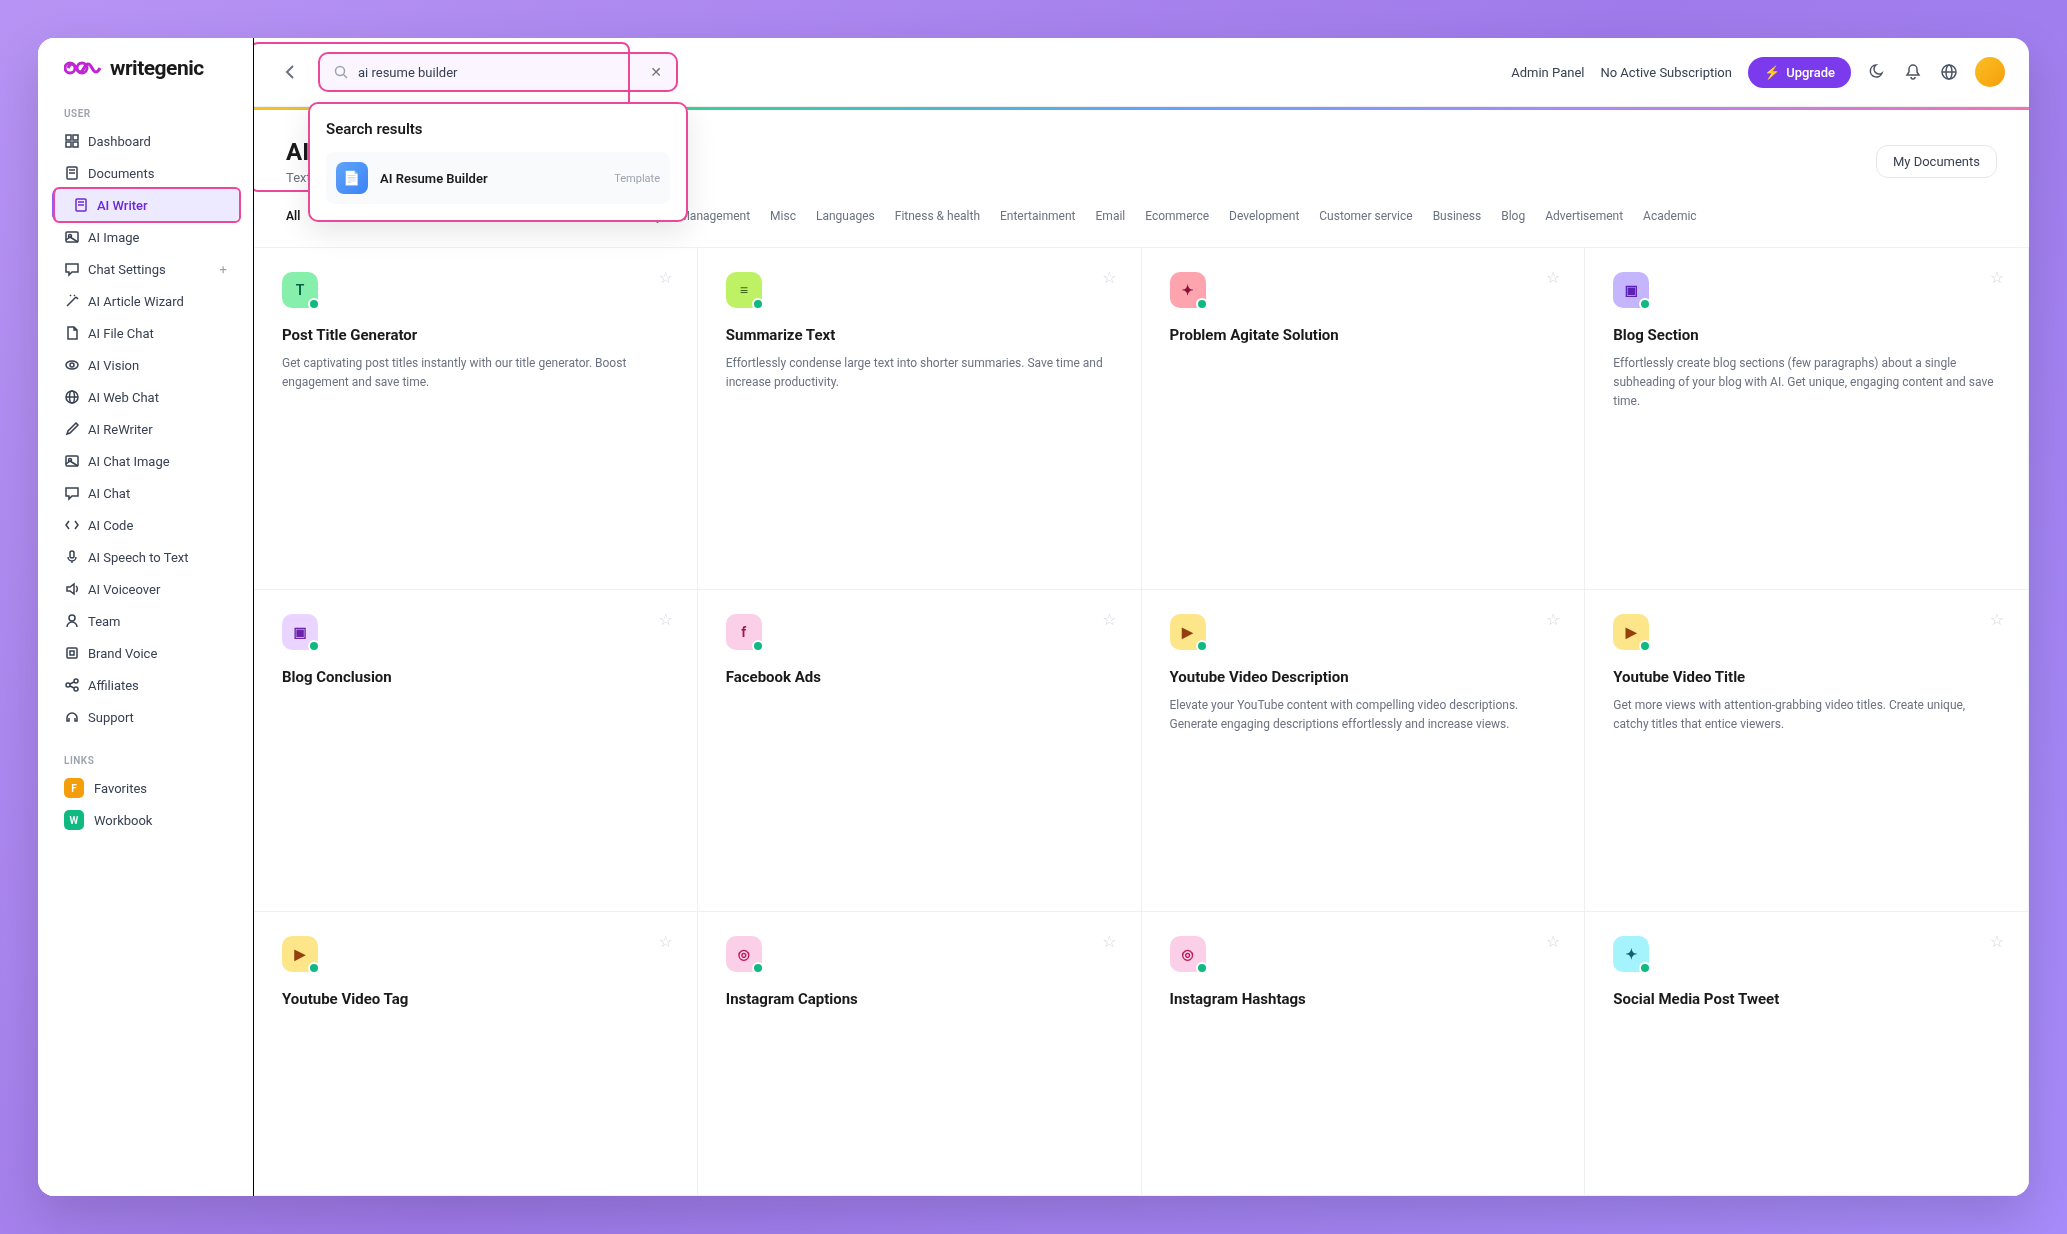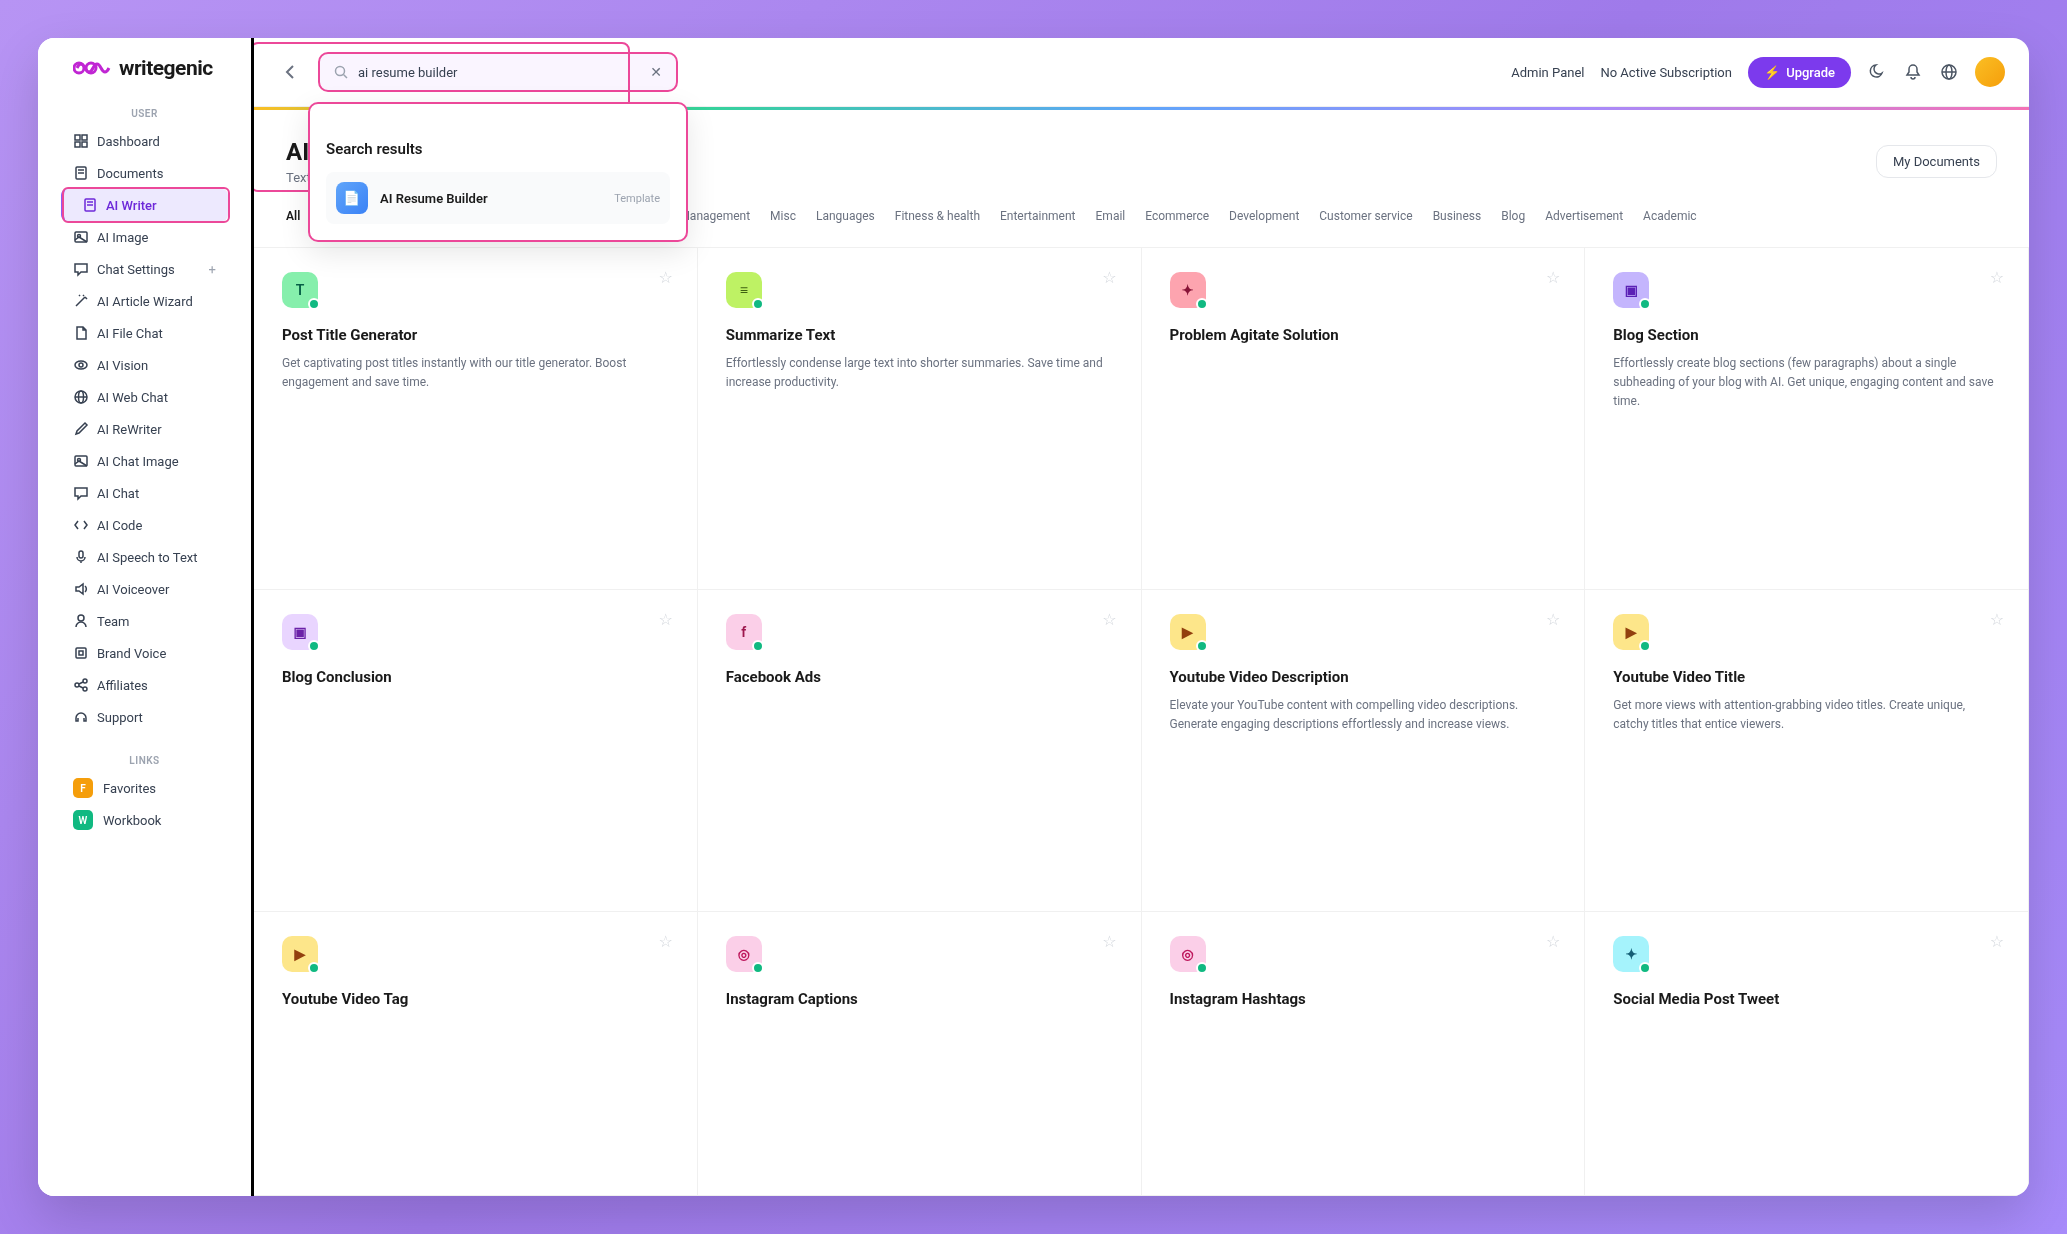--- a/index.html
+++ b/index.html
@@ -1,24 +1,24 @@
 <!DOCTYPE html>
 <html><head>
 <meta charset="utf-8">
 <style>
 * { margin: 0; padding: 0; box-sizing: border-box; font-family: -apple-system, BlinkMacSystemFont, 'Segoe UI', Roboto, sans-serif; }
 body { background: linear-gradient(135deg, #b794f4 0%, #9f7aea 50%, #a78bfa 100%); padding: 38px; min-height: 100vh; }
 .app { background: #fff; border-radius: 16px; overflow: hidden; display: flex; height: calc(100vh - 76px); box-shadow: 0 20px 50px rgba(0,0,0,0.15); }
 
 
-.sidebar { width: 216px; background: #fff; border-right: 3px solid #000000; display: flex; flex-direction: column; padding: 18px 17px; }
+.sidebar { width: 216px; background: #fff; border-right: 1px solid #000000; display: flex; flex-direction: column; padding: 18px 8px; }
 .logo { display: flex; align-items: center; gap: 6px; padding: 0 18px 20px; }
 .logo-icon { width: 40px; height: 24px; }
 .logo-text { font-size: 21px; font-weight: 700; color: #1a1a1a; letter-spacing: -0.5px; }
-.section-label { font-size: 10px; font-weight: 600; color: #9ca3af; letter-spacing: 0.5px; padding: 8px 18px 6px; text-align: center; }
+.section-label { font-size: 10px; font-weight: 600; color: #9ca3af; letter-spacing: 0.5px; padding: 8px 18px 6px; }
 .nav-item { display: flex; align-items: center; gap: 8px; padding: 8px 18px; font-size: 13px; color: #374151; cursor: pointer; }
 .nav-item.active { background: #ede9fe; color: #6d28d9; font-weight: 500; border-left: 3px solid #8b5cf6; margin: 0 6px; border-radius: 6px; }
 .nav-item.highlighted { position: relative; }
 .nav-item.highlighted::before { content: ''; position: absolute; inset: -2px; border: 2px solid #ec4899; border-radius: 6px; pointer-events: none; }
 .nav-icon { width: 16px; height: 16px; flex-shrink: 0; display: flex; align-items: center; justify-content: center; }
 .nav-item .plus { margin-left: auto; color: #9ca3af; }
 .link-item { display: flex; align-items: center; gap: 10px; padding: 6px 18px; font-size: 13px; color: #374151; cursor: pointer; }
 .link-badge { width: 20px; height: 20px; border-radius: 5px; display: flex; align-items: center; justify-content: center; font-size: 10px; font-weight: 600; color: #fff; }
 .link-badge.f { background: #f59e0b; }
 .link-badge.w { background: #10b981; }
@@ -29,21 +29,21 @@
 
 
 .header { display: flex; align-items: center; padding: 14px 24px; gap: 16px; border-bottom: 1px solid #f0f0f0; }
 .back-btn { width: 24px; height: 24px; display: flex; align-items: center; justify-content: center; cursor: pointer; }
 .search-wrap { position: relative; flex: 1; max-width: 360px; }
 .search-box { width: 100%; display: flex; align-items: center; gap: 10px; padding: 10px 14px; background: #faf5ff; border: 2px solid #ec4899; border-radius: 10px; }
 .search-box input { flex: 1; border: none; background: transparent; outline: none; font-size: 13px; color: #374151; }
 .search-clear { cursor: pointer; color: #6b7280; font-size: 14px; }
 .search-dropdown { position: absolute; top: 50px; left: -10px; right: -10px; background: #fff; border: 2px solid #ec4899; border-radius: 10px; padding: 16px; box-shadow: 0 10px 30px rgba(0,0,0,0.1); z-index: 100; }
 .search-dropdown::before { content: ''; position: absolute; top: -52px; left: -2px; right: -2px; bottom: -2px; border: 2px solid #ec4899; border-radius: 10px; pointer-events: none; z-index: -1; opacity: 0; }
-.search-results-title { font-size: 15px; font-weight: 600; color: #1a1a1a; margin-bottom: 14px; margin-top: 20px; }
+.search-results-title { font-size: 15px; font-weight: 600; color: #1a1a1a; margin-bottom: 14px; }
 .search-result { display: flex; align-items: center; gap: 12px; padding: 10px; background: #f9fafb; border-radius: 8px; cursor: pointer; }
 .result-icon { width: 32px; height: 32px; border-radius: 8px; background: linear-gradient(135deg, #60a5fa, #3b82f6); display: flex; align-items: center; justify-content: center; color: #fff; font-size: 14px; }
 .result-title { font-size: 13px; font-weight: 600; color: #1a1a1a; }
 .result-tag { margin-left: auto; font-size: 11px; color: #9ca3af; }
 .header-spacer { flex: 1; }
 .header-link { font-size: 13px; color: #374151; cursor: pointer; }
 .upgrade-btn { display: flex; align-items: center; gap: 6px; padding: 8px 16px; background: #7c3aed; color: #fff; border-radius: 20px; font-size: 13px; font-weight: 500; cursor: pointer; }
 .header-icon { width: 20px; height: 20px; display: flex; align-items: center; justify-content: center; cursor: pointer; color: #4b5563; }
 .avatar { width: 30px; height: 30px; border-radius: 50%; background: linear-gradient(135deg, #fbbf24, #f59e0b); cursor: pointer; }
 

